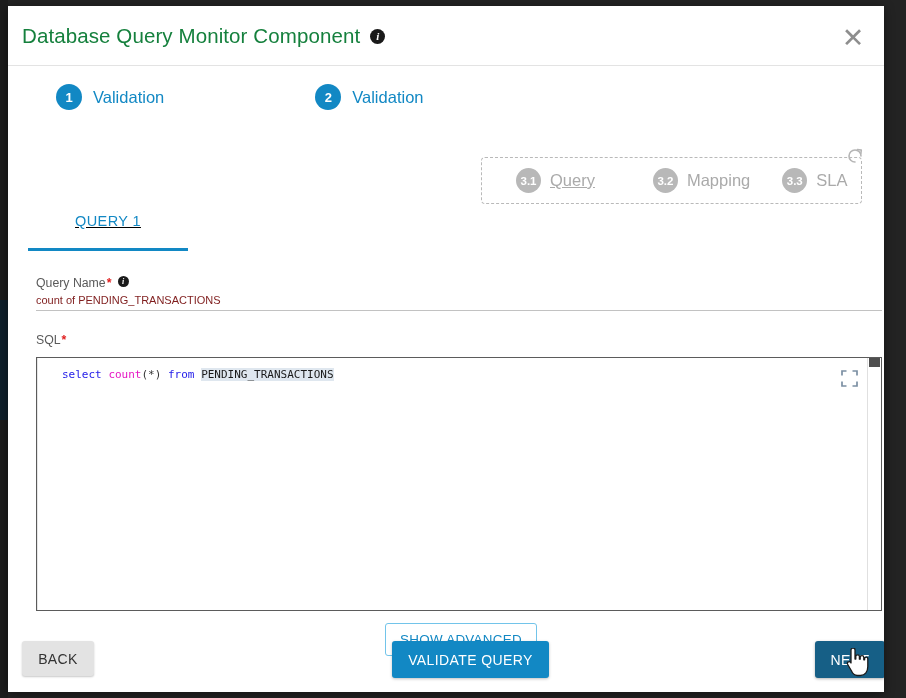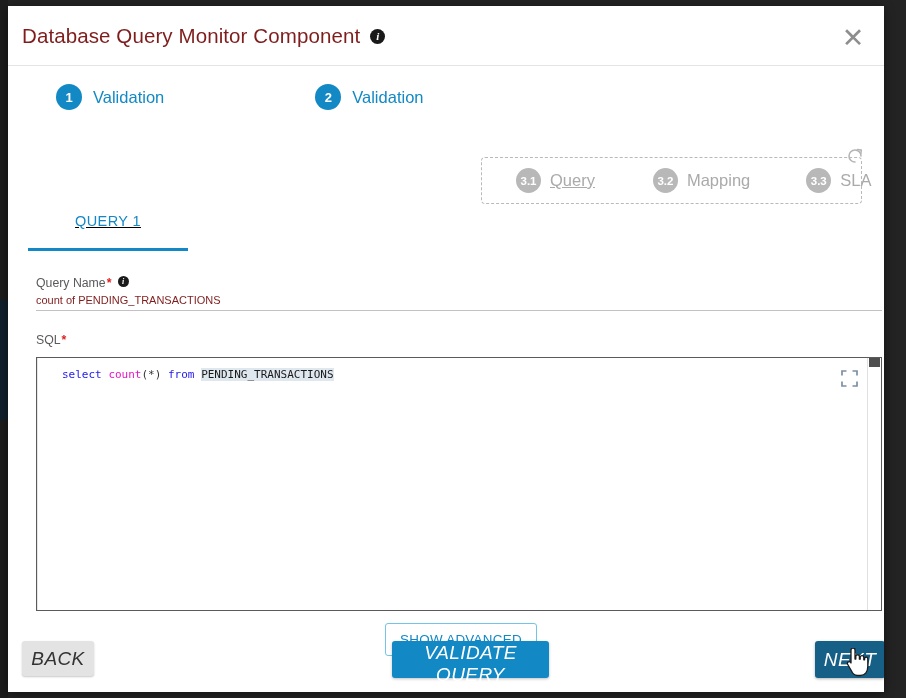--- a/index.html
+++ b/index.html
@@ -54,21 +54,21 @@
     position: relative;
     height: 60px;
     border-bottom: 1px solid #e3e3e3;
     display: flex;
     align-items: center;
     padding: 0 12px 0 14px;
     box-sizing: border-box;
   }
   .modal-title {
     font-size: 20.5px;
-    color: #7f1d1d;
+    color: #15803d;
     font-weight: 400;
     letter-spacing: .1px;
     white-space: nowrap;
   }
   .info-dot {
     display: inline-flex;
     align-items: center;
     justify-content: center;
     width: 15px;
     height: 15px;
@@ -152,21 +152,21 @@
     align-items: center;
     box-sizing: border-box;
   }
   .substep {
     display: flex;
     align-items: center;
     cursor: pointer;
   }
   .substep.s1 { margin-left: 34px; }
   .substep.s2 { margin-left: 58px; }
-  .substep.s3 { margin-left: 56px; justify-content: flex-end; }
+  .substep.s3 { margin-left: 32px; justify-content: flex-end; }
   .substep-circle {
     width: 25px;
     height: 25px;
     border-radius: 50%;
     background: #b8b8b8;
     color: #ffffff;
     display: flex;
     align-items: center;
     justify-content: center;
     font-size: 11.5px;
@@ -335,25 +335,24 @@
   
   .modal-footer {
     position: relative;
     height: 60px;
     border-top: 1px solid transparent;
   }
   .btn {
     position: absolute;
     border: none;
     border-radius: 3px;
-    font-size: 19px;
+    font-size: 14px;
     letter-spacing: .4px;
     cursor: pointer;
     font-family: "Liberation Sans", sans-serif;
-    font-style: italic;
   }
   .btn-back {
     left: 14px;
     top: 8px;
     width: 72px;
     height: 35px;
     background: #e3e3e3;
     color: #333333;
     box-shadow: 0 1px 2px rgba(0,0,0,.22);
   }

